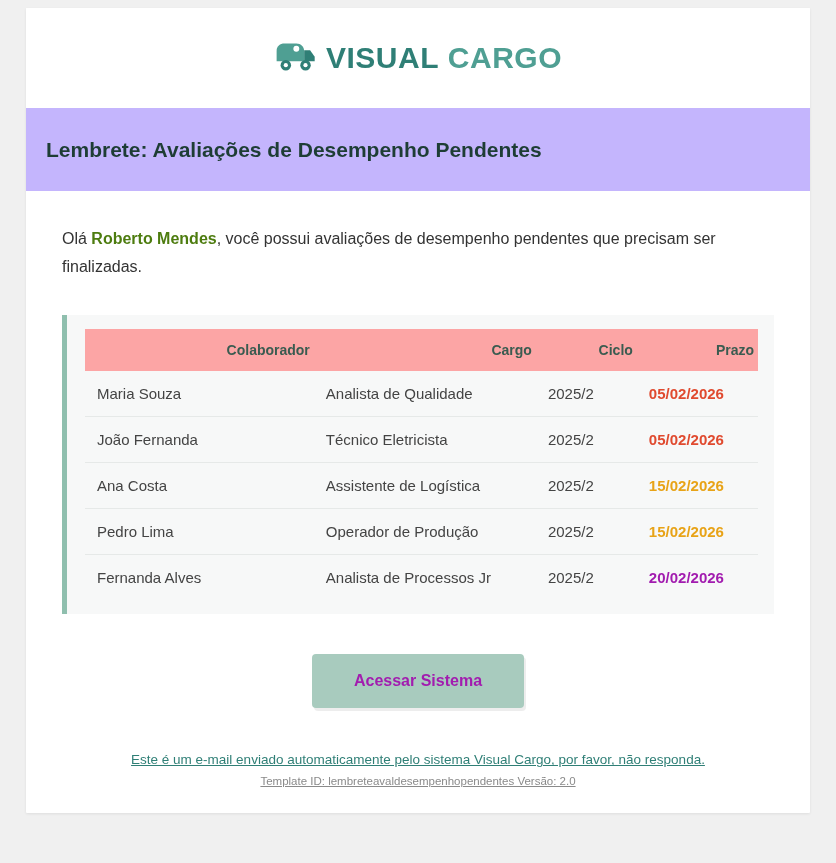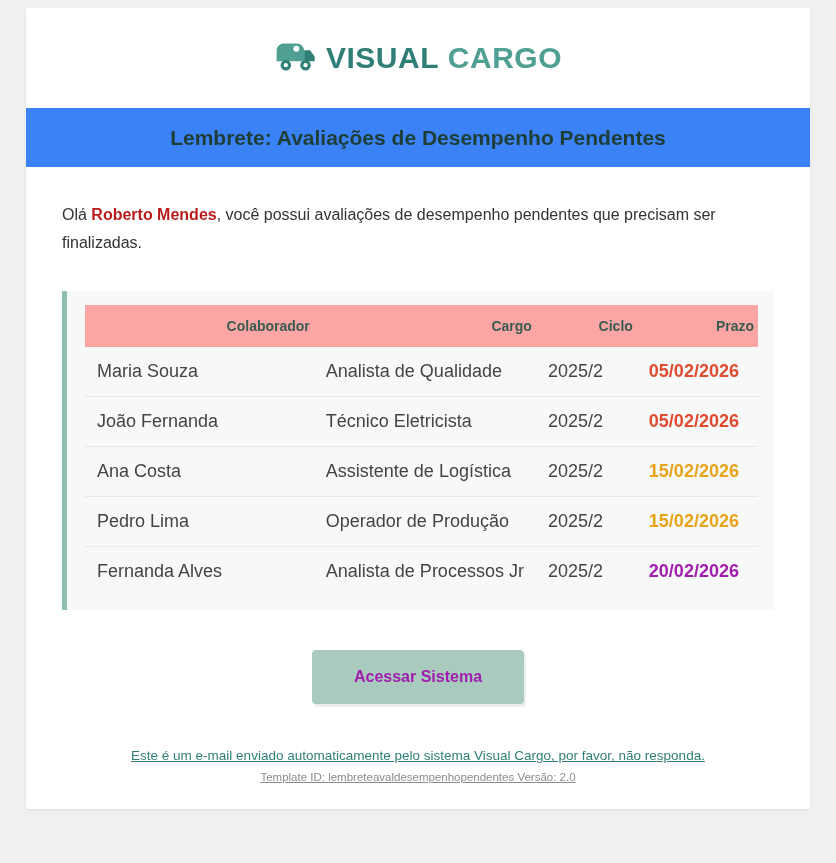--- a/index.html
+++ b/index.html
@@ -46,23 +46,22 @@
     letter-spacing: 0.5px;
     color: #2f7f76;
     font-family: "Liberation Sans", sans-serif;
   }
   .logo-text .light {
     color: #4f9f93;
   }
 
   
   .title-band {
-    background: #3b82f6;
-    padding: 16px 20px;
-    text-align: center;
+    background: #c4b5fd;
+    padding: 28px 20px;
   }
   .title-band h1 {
     margin: 0;
     font-size: 21px;
     line-height: 1.3;
     color: #1e3d35;
     font-weight: bold;
     font-family: "Liberation Sans", sans-serif;
   }
 
@@ -72,21 +71,21 @@
   }
   .greeting {
     font-size: 16px;
     line-height: 1.75;
     color: #333333;
     margin: 0 0 34px 0;
     max-width: 700px;
   }
   .greeting strong {
     font-weight: bold;
-    color: #b91c1c;
+    color: #4d7c0f;
   }
 
   
   .table-block {
     margin: 0 36px 0 36px;
     background: #f7f8f8;
     border-left: 5px solid #8fbfae;
     padding: 14px 16px 14px 18px;
   }
   table.data {
@@ -100,21 +99,21 @@
     font-size: 14px;
     font-weight: bold;
     color: #3a5b50;
     padding: 13px 4px;
     white-space: nowrap;
   }
   table.data tbody td {
     padding: 14px 12px;
     color: #444444;
     border-bottom: 1px solid #e6e9e8;
-    font-size: 18px;
+    font-size: 15px;
     white-space: nowrap;
   }
   table.data tbody tr:last-child td {
     border-bottom: none;
   }
   td.deadline {
     font-weight: bold;
   }
   .col-name   { width: 34%; }
   .col-role   { width: 33%; }

